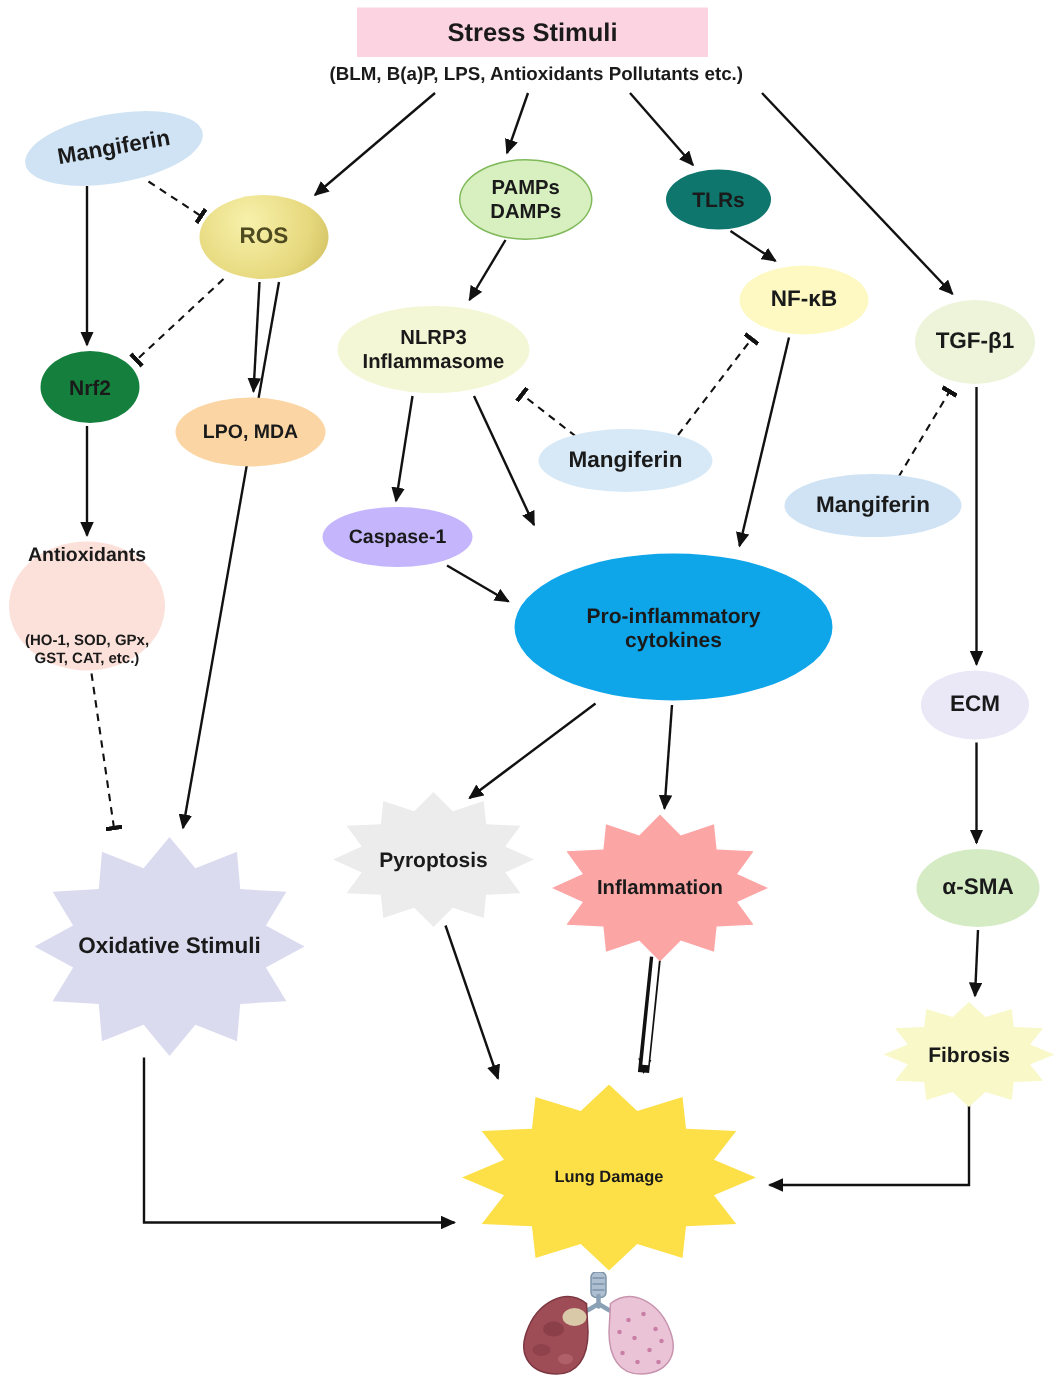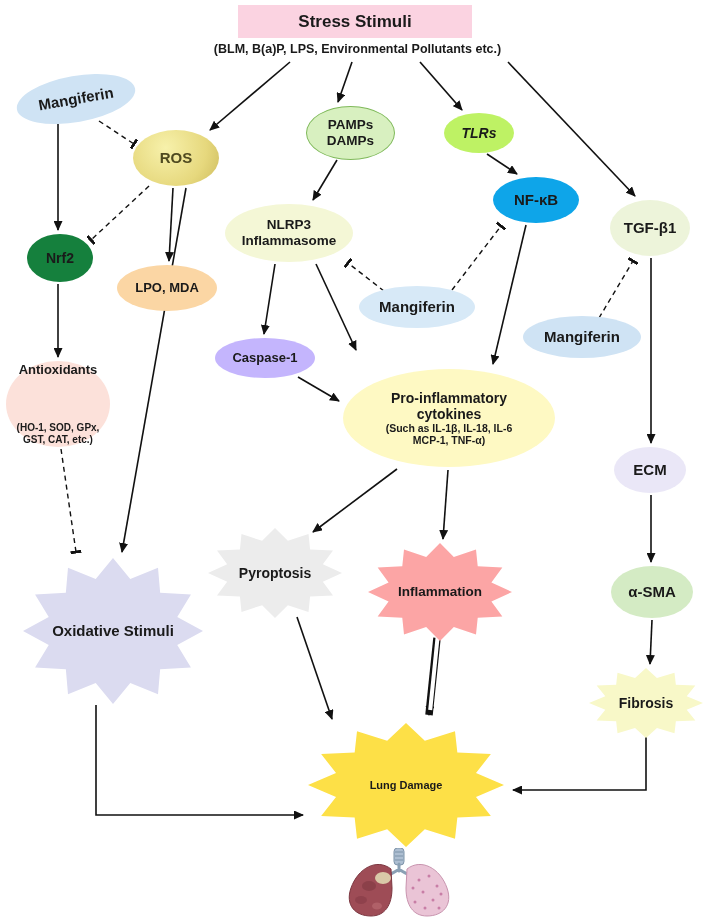--- a/index.html
+++ b/index.html
@@ -79,42 +79,42 @@
       <line x1="452" y1="290" x2="501" y2="226" marker-end="url(#tb)"></line>
       <line x1="599" y1="318" x2="633" y2="261" marker-end="url(#tb)"></line>
       <line x1="61" y1="449" x2="76" y2="552" marker-end="url(#tb)"></line>
     </g>
   </svg>
 
   <div class="title-box" style="left:238px;top:5px;width:234px;height:33px;background:#fbd3e1;font-size:17px;">
     <span>Stress Stimuli</span>
   </div>
   <div class="title-box" style="left:165px;top:40px;width:385px;height:18px;font-size:12.5px;">
-    <span>(BLM, B(a)P, LPS, Environmental Pollutants etc.)</span>
+    <span>(BLM, B(a)P, LPS, Antioxidants Pollutants etc.)</span>
   </div>
 
   <div class="node ellipse" style="left:16px;top:76px;width:120px;height:46px;background:#cfe3f4;font-size:15px;transform:rotate(-10deg);">
     <span>Mangiferin</span>
   </div>
 
   <div class="node ellipse" style="left:133px;top:130px;width:86px;height:56px;font-size:15px;color:#4f4a20;
               background:radial-gradient(circle at 38% 32%, #f7f1ab, #e6d87d 62%, #cdbb5d);">
     <span>ROS</span>
   </div>
 
   <div class="node ellipse pre" style="left:306px;top:106px;width:87px;height:52px;background:#d8f0c0;border:1.5px solid #7fb95a;font-size:13.5px;">
     <span class="pre">PAMPs
 DAMPs</span>
   </div>
 
-  <div class="node ellipse" style="left:444px;top:113px;width:70px;height:40px;background:#bef264;font-size:14px;font-style:italic;">
+  <div class="node ellipse" style="left:444px;top:113px;width:70px;height:40px;background:#0f766e;font-size:14px;">
     <span>TLRs</span>
   </div>
 
-  <div class="node ellipse" style="left:493px;top:177px;width:86px;height:46px;background:#0ea5e9;font-size:15px;">
+  <div class="node ellipse" style="left:493px;top:177px;width:86px;height:46px;background:#fef9c3;font-size:15px;">
     <span>NF-κB</span>
   </div>
 
   <div class="node ellipse" style="left:610px;top:200px;width:80px;height:56px;background:#edf4da;font-size:15px;">
     <span>TGF-β1</span>
   </div>
 
   <div class="node ellipse" style="left:225px;top:204px;width:128px;height:58px;background:#f4f7d6;font-size:13.5px;">
     <span class="pre">NLRP3
 Inflammasome</span>
@@ -139,40 +139,38 @@
   <div class="node ellipse" style="left:215px;top:338px;width:100px;height:40px;background:#c4b5fd;font-size:13px;">
     <span>Caspase-1</span>
   </div>
 
   <div class="node ellipse" style="left:6px;top:361px;width:104px;height:86px;background:#fce1da;gap:45px;">
     <span style="font-size:13px;">Antioxidants</span>
     <span class="pre small" style="font-size:10px;">(HO-1, SOD, GPx,
 GST, CAT, etc.)</span>
   </div>
 
-  <div class="node ellipse" style="left:343px;top:369px;width:212px;height:98px;background:#fef9c3;">
+  <div class="node ellipse" style="left:343px;top:369px;width:212px;height:98px;background:#0ea5e9;">
     <span class="pre" style="font-size:14px;">Pro-inflammatory
 cytokines</span>
-    <span class="pre small" style="font-size:10.5px;">(Such as IL-1β, IL-18, IL-6
-MCP-1, TNF-α)</span>
   </div>
 
   <div class="node ellipse" style="left:614px;top:447px;width:72px;height:46px;background:#eae7f7;font-size:15px;">
     <span>ECM</span>
   </div>
 
   <div class="node ellipse" style="left:611px;top:566px;width:82px;height:52px;background:#d4ebc4;font-size:15px;">
     <span>α-SMA</span>
   </div>
 
   <div class="node burst" style="left:23px;top:558px;width:180px;height:146px;background:#dbdbf0;font-size:15px;">
     <span>Oxidative Stimuli</span>
   </div>
 
-  <div class="node burst" style="left:208px;top:528px;width:134px;height:90px;background:#ececec;font-size:14px;">
+  <div class="node burst" style="left:222px;top:528px;width:134px;height:90px;background:#ececec;font-size:14px;">
     <span>Pyroptosis</span>
   </div>
 
   <div class="node burst" style="left:368px;top:543px;width:144px;height:98px;background:#fca5a5;font-size:13.5px;">
     <span>Inflammation</span>
   </div>
 
   <div class="node burst" style="left:589px;top:668px;width:114px;height:70px;background:#f8f8c8;font-size:14px;">
     <span>Fibrosis</span>
   </div>

